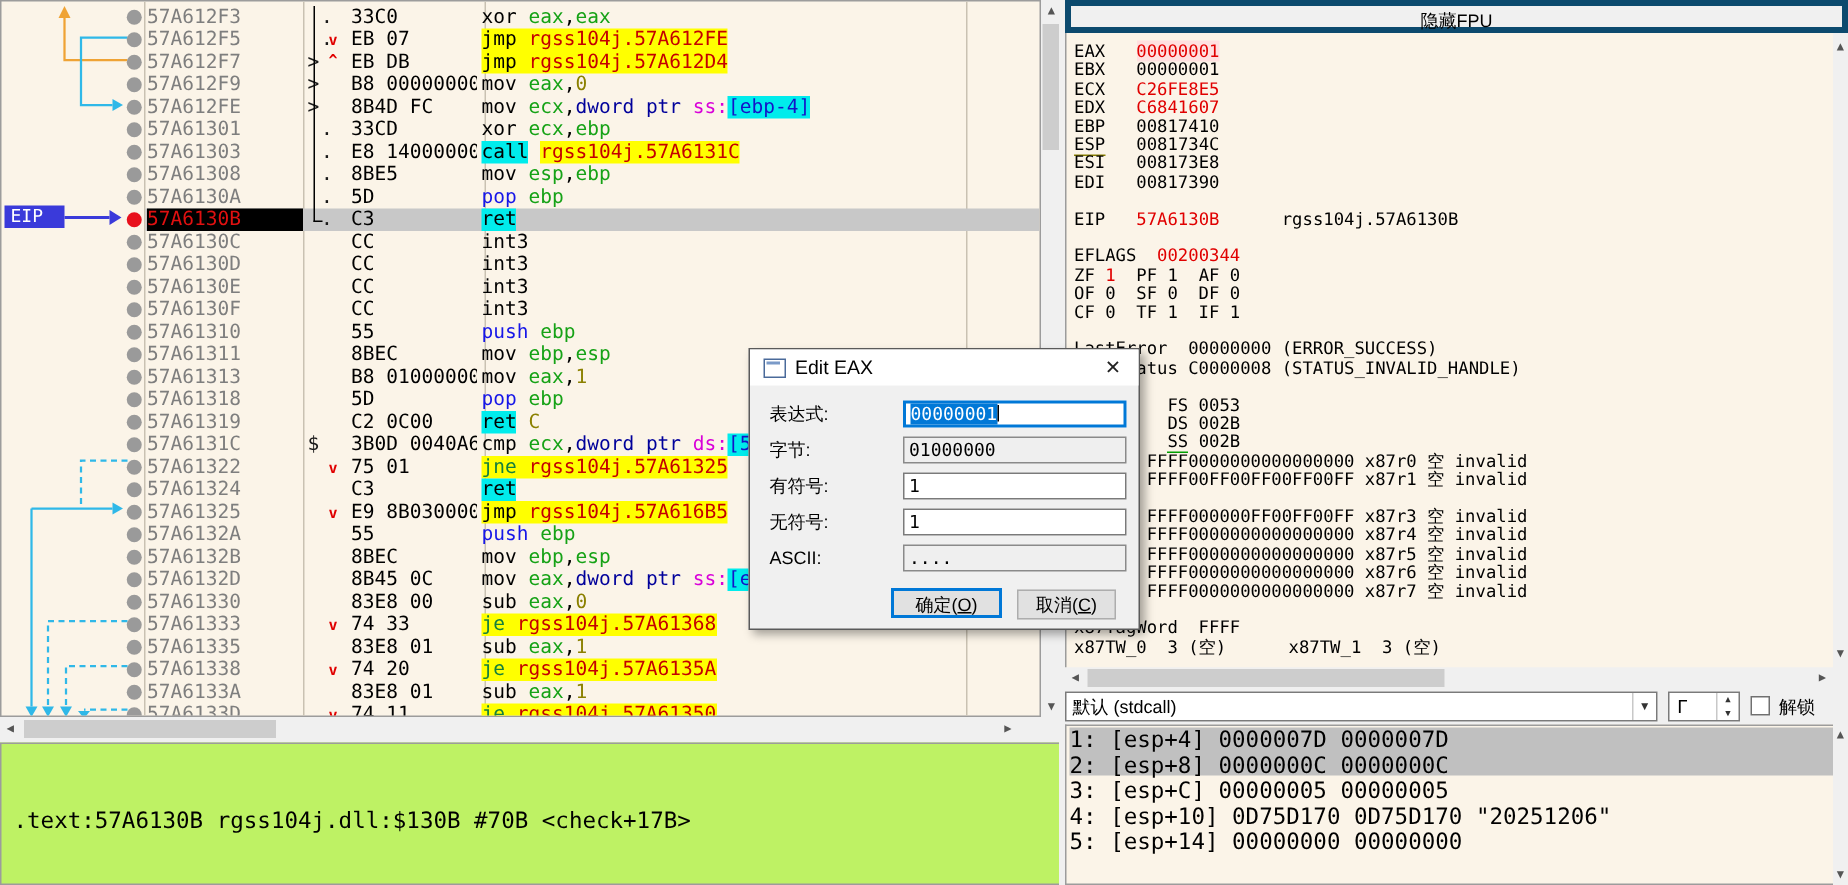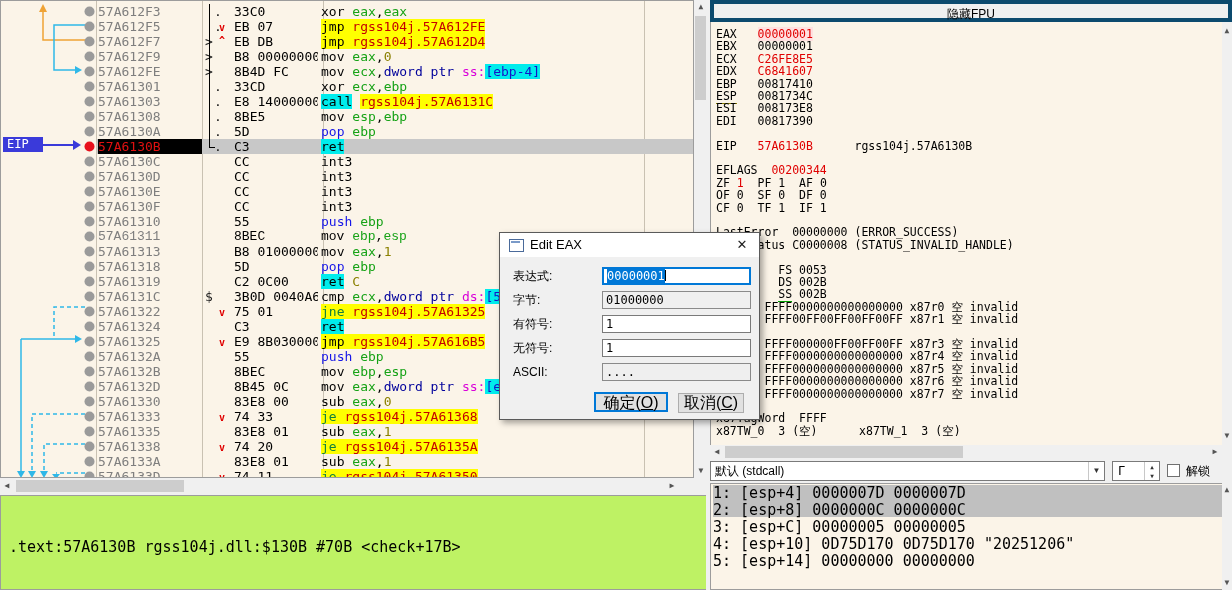--- a/index.html
+++ b/index.html
@@ -91,21 +91,21 @@
   #dlg-close{position:absolute;right:8px;top:3px;width:18px;height:18px;font-size:13px;line-height:18px;
              text-align:center;color:#222;font-family:"Liberation Sans",sans-serif;}
   .fld-label{position:absolute;left:13px;font-size:12px;color:#000;line-height:18px;
              font-family:"Liberation Sans",sans-serif;}
   .fld{position:absolute;left:102px;width:149px;height:18px;box-sizing:border-box;background:#fff;
        border:1px solid #7a7a7a;font-size:12px;line-height:16px;padding-left:3px;white-space:pre;}
   .fld.disabled{background:#EFEFEF;border-color:#8a8a8a;color:#000;}
   .fld.focus{border:2px solid #0078D7;line-height:14px;}
   .fld .selbg{background:#0078D7;color:#fff;}
   .fld .caret{display:inline-block;width:1px;height:11px;background:#000;vertical-align:-1px;}
-  .dbtn{position:absolute;height:20px;background:#E1E1E1;font-size:16px;text-align:center;line-height:18px;
+  .dbtn{position:absolute;height:20px;background:#E1E1E1;font-size:12px;text-align:center;line-height:18px;
         box-sizing:border-box;font-family:"Liberation Sans",sans-serif;color:#000;}
   #btn-ok{left:94px;top:159px;width:74px;border:2px solid #0078D7;}
   #btn-cancel{left:178px;top:160px;width:66px;border:1px solid #ADADAD;}
 </style>
 </head>
 <body>
 
 <div id="win">
 
   <div id="disasm">
@@ -176,21 +176,21 @@
         <div class="drow" style="top: 78px;"><span class="addr">57A61301</span><span class="markdot">.</span><span class="bytes"><span>33CD</span></span><span class="instr"><span class="t-m">xor </span><span class="t-r">ecx</span><span class="t-p">,</span><span class="t-r">ebp</span></span></div>
         <div class="drow" style="top: 93px;"><span class="addr">57A61303</span><span class="markdot">.</span><span class="bytes"><span>E8 14000000</span></span><span class="instr"><span class="t-mc">call</span><span class="t-p"> </span><span class="t-ty">rgss104j.57A6131C</span></span></div>
         <div class="drow" style="top: 108px;"><span class="addr">57A61308</span><span class="markdot">.</span><span class="bytes"><span>8BE5</span></span><span class="instr"><span class="t-m">mov </span><span class="t-r">esp</span><span class="t-p">,</span><span class="t-r">ebp</span></span></div>
         <div class="drow" style="top: 123px;"><span class="addr">57A6130A</span><span class="markdot">.</span><span class="bytes"><span>5D</span></span><span class="instr"><span class="t-u">pop </span><span class="t-r">ebp</span></span></div>
         <div class="drow sel" style="top: 138px;"><span class="addr">57A6130B</span><span class="markdot">.</span><span class="bytes"><span>C3</span></span><span class="instr"><span class="t-mc">ret</span></span></div>
         <div class="drow" style="top: 153px;"><span class="addr">57A6130C</span><span class="bytes"><span>CC</span></span><span class="instr"><span class="t-m">int3</span></span></div>
         <div class="drow" style="top: 168px;"><span class="addr">57A6130D</span><span class="bytes"><span>CC</span></span><span class="instr"><span class="t-m">int3</span></span></div>
         <div class="drow" style="top: 183px;"><span class="addr">57A6130E</span><span class="bytes"><span>CC</span></span><span class="instr"><span class="t-m">int3</span></span></div>
         <div class="drow" style="top: 198px;"><span class="addr">57A6130F</span><span class="bytes"><span>CC</span></span><span class="instr"><span class="t-m">int3</span></span></div>
         <div class="drow" style="top: 213px;"><span class="addr">57A61310</span><span class="bytes"><span>55</span></span><span class="instr"><span class="t-u">push </span><span class="t-r">ebp</span></span></div>
-        <div class="drow" style="top: 228px; font-family: Liberation Mono, monospace;"><span class="addr">57A61311</span><span class="bytes"><span>8BEC</span></span><span class="instr"><span class="t-m">mov </span><span class="t-r">ebp</span><span class="t-p">,</span><span class="t-r">esp</span></span></div>
+        <div class="drow" style="top: 228px;"><span class="addr">57A61311</span><span class="bytes"><span>8BEC</span></span><span class="instr"><span class="t-m">mov </span><span class="t-r">ebp</span><span class="t-p">,</span><span class="t-r">esp</span></span></div>
         <div class="drow" style="top: 243px;"><span class="addr">57A61313</span><span class="bytes"><span>B8 01000000</span></span><span class="instr"><span class="t-m">mov </span><span class="t-r">eax</span><span class="t-p">,</span><span class="t-n">1</span></span></div>
         <div class="drow" style="top: 258px;"><span class="addr">57A61318</span><span class="bytes"><span>5D</span></span><span class="instr"><span class="t-u">pop </span><span class="t-r">ebp</span></span></div>
         <div class="drow" style="top: 273px;"><span class="addr">57A61319</span><span class="bytes"><span>C2 0C00</span></span><span class="instr"><span class="t-mc">ret</span><span class="t-n"> C</span></span></div>
         <div class="drow" style="top: 288px;"><span class="addr">57A6131C</span><span class="mark">$</span><span class="bytes"><span>3B0D </span><span class="ul">0040A657</span></span><span class="instr"><span class="t-m">cmp </span><span class="t-r">ecx</span><span class="t-p">,</span><span class="t-k">dword ptr </span><span class="t-s">ds:</span><span class="t-b">[57A64000]</span></span></div>
         <div class="drow" style="top: 303px;"><span class="addr">57A61322</span><span class="jd" style="top: 1px;">v</span><span class="bytes"><span>75 01</span></span><span class="instr"><span class="t-mr">jne </span><span class="t-ty">rgss104j.57A61325</span></span></div>
         <div class="drow" style="top: 318px;"><span class="addr">57A61324</span><span class="bytes"><span>C3</span></span><span class="instr"><span class="t-mc">ret</span></span></div>
         <div class="drow" style="top: 333px;"><span class="addr">57A61325</span><span class="jd" style="top: 1px;">v</span><span class="bytes"><span>E9 8B030000</span></span><span class="instr"><span class="t-my">jmp </span><span class="t-ty">rgss104j.57A616B5</span></span></div>
         <div class="drow" style="top: 348px;"><span class="addr">57A6132A</span><span class="bytes"><span>55</span></span><span class="instr"><span class="t-u">push </span><span class="t-r">ebp</span></span></div>
         <div class="drow" style="top: 363px;"><span class="addr">57A6132B</span><span class="bytes"><span>8BEC</span></span><span class="instr"><span class="t-m">mov </span><span class="t-r">ebp</span><span class="t-p">,</span><span class="t-r">esp</span></span></div>
         <div class="drow" style="top: 378px;"><span class="addr">57A6132D</span><span class="bytes"><span>8B45 0C</span></span><span class="instr"><span class="t-m">mov </span><span class="t-r">eax</span><span class="t-p">,</span><span class="t-k">dword ptr </span><span class="t-s">ss:</span><span class="t-b">[ebp+C]</span></span></div>

